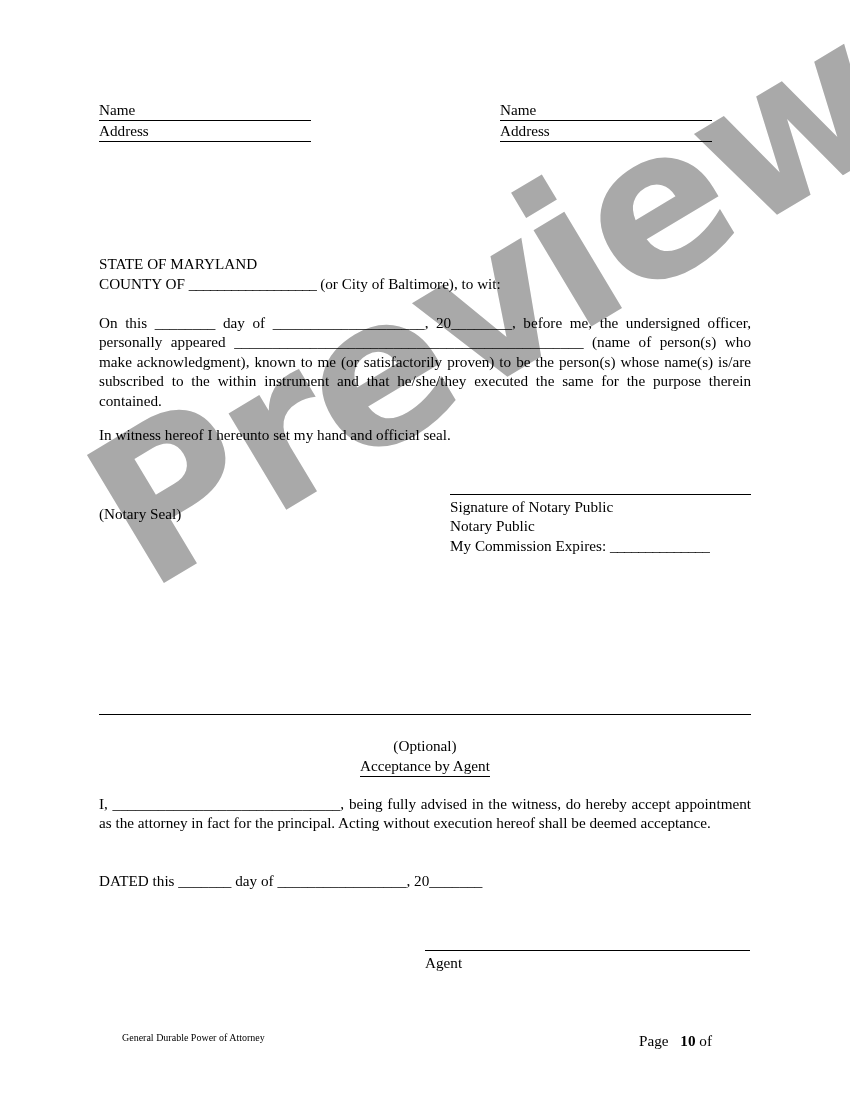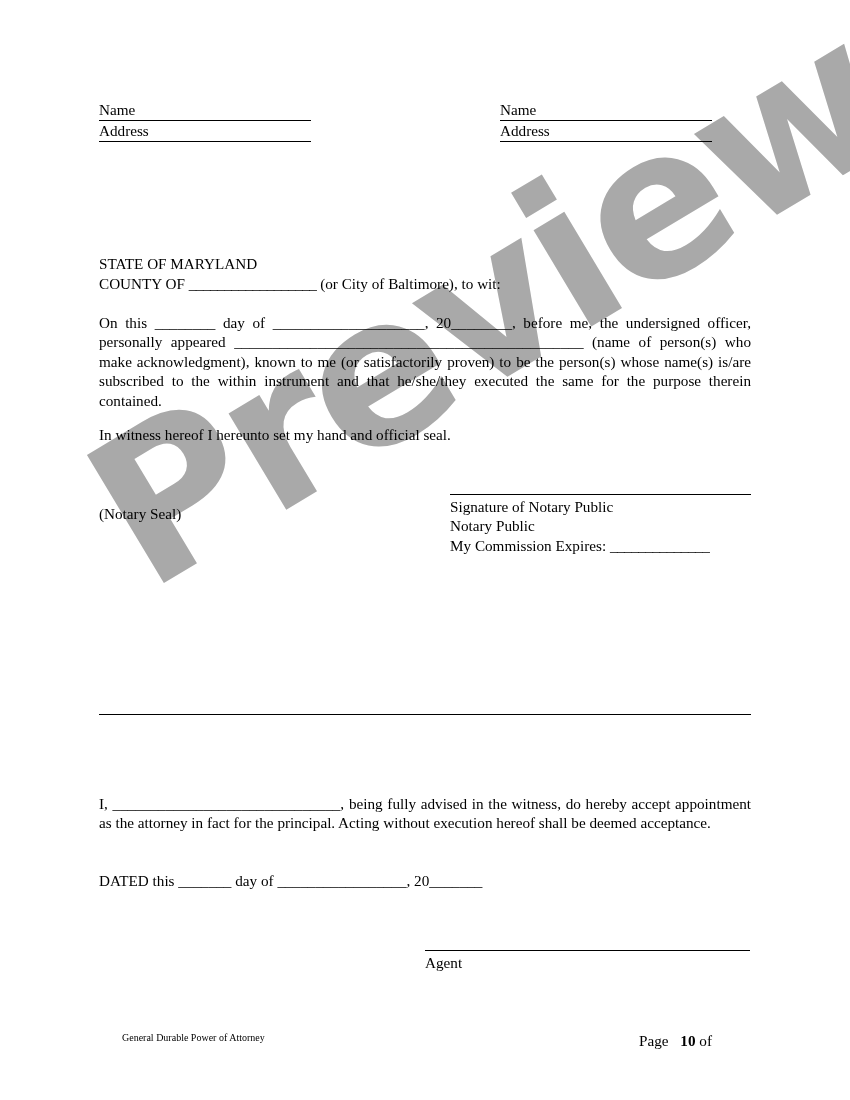--- a/index.html
+++ b/index.html
@@ -267,20 +267,24 @@
 
     <div class="abs" id="notary-sig-block">
       <div class="sigrule"></div>
       <div class="sline">Signature of Notary Public</div>
       <div class="sline">Notary Public</div>
       <div class="sline"><span>My Commission Expires: </span><span class="blank">______________</span></div>
     </div>
 
     <div class="abs" id="divider"></div>
 
+    <div class="abs" id="optional-head">
+      <span class="opt">(Optional)</span>
+      <span class="accept-title">Acceptance by Agent</span>
+    </div>
 
     <div class="para" id="accept-para">I, ______________________________, being fully advised in the witness, do hereby accept appointment as the attorney in fact for the principal.  Acting without execution hereof shall be deemed acceptance.</div>
 
     <div class="para" id="dated-line">DATED this _______ day of _________________, 20_______</div>
 
     <div class="abs" id="agent-sig">
       <div class="sigrule"></div>
       <div class="slabel">Agent</div>
     </div>
 

